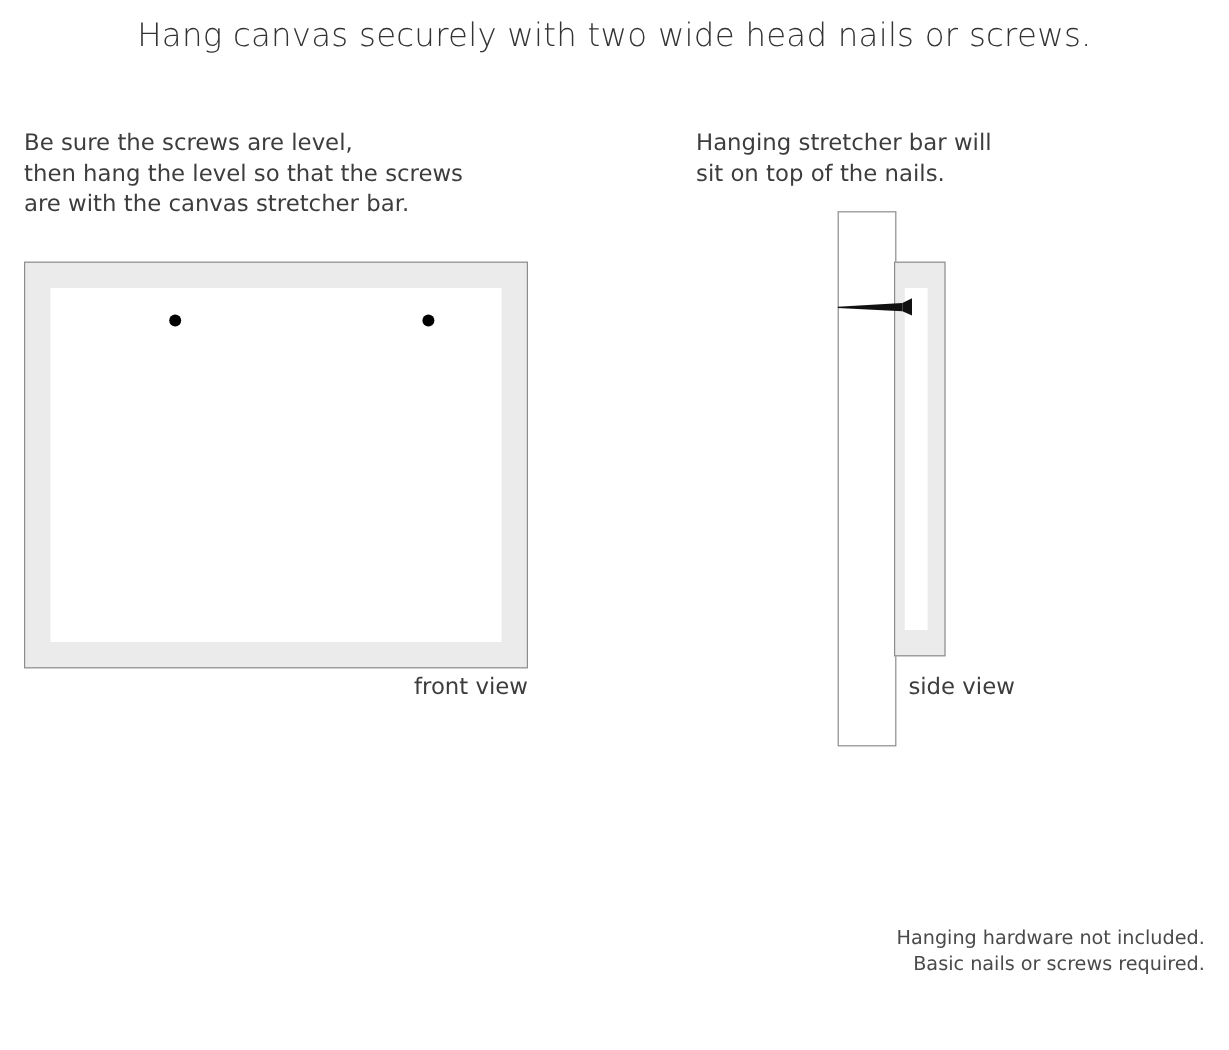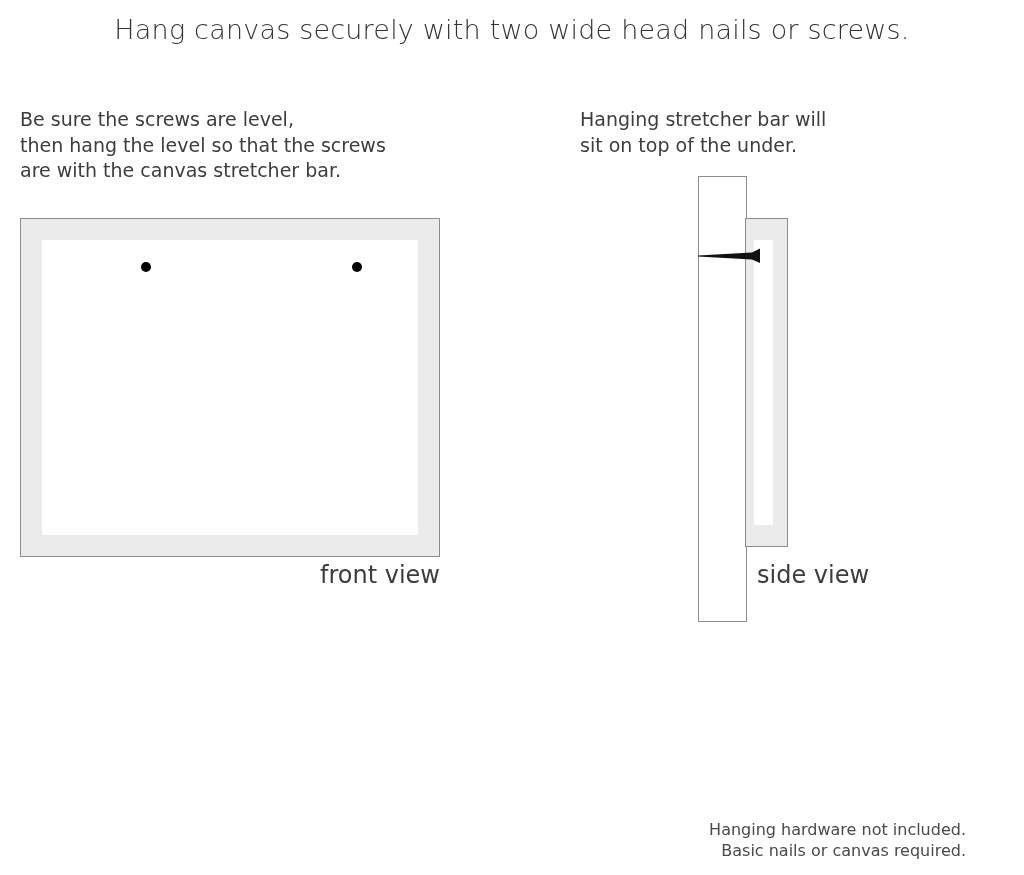--- a/index.html
+++ b/index.html
@@ -13,20 +13,21 @@
     font-family: "DejaVu Sans", sans-serif;
     color: #3a3a3a;
     position: relative;
     overflow: hidden;
   }
   .stage {
     position: absolute;
     left: 0; top: 0;
     width: 984px;
     height: 875px;
+    padding-left: 38px;
   }
 
   
   .title {
     position: absolute;
     left: 0;
     top: 14px;
     width: 1024px;
     text-align: center;
     font-size: 27px;
@@ -90,21 +91,21 @@
     height: 10px;
     border-radius: 50%;
     background: #000000;
     top: 22px;
   }
   .screw-dot.left  { left: 99px; }
   .screw-dot.right { left: 310px; }
 
   .view-label {
     position: absolute;
-    font-size: 24px;
+    font-size: 19px;
     font-weight: 400;
     color: #3d3d3d;
     white-space: nowrap;
   }
   .label-front {
     left: 20px;
     top: 561px;
     width: 420px;
     text-align: right;
   }
@@ -160,21 +161,21 @@
   .side-nail svg {
     display: block;
     width: 102px;
     height: 16px;
   }
 
   
   .disclaimer {
     position: absolute;
     right: 18px;
-    top: 819px;
+    top: 771px;
     text-align: right;
     font-size: 16px;
     line-height: 21px;
     color: #4a4a4a;
   }
   .disclaimer .line {
     display: block;
     white-space: nowrap;
   }
 </style>
@@ -197,21 +198,21 @@
         <span class="screw-dot left"></span>
         <span class="screw-dot right"></span>
       </div>
     </div>
   </div>
 
   <div class="view-label label-front">front view</div>
 
   <div class="caption caption-right">
     <span class="line">Hanging stretcher bar will</span>
-    <span class="line">sit on top of the under.</span>
+    <span class="line">sit on top of the nails.</span>
   </div>
 
   <div class="side-view">
     <div class="side-wall"></div>
 
     <div class="side-canvas">
       <div class="side-canvas-inner"></div>
     </div>
 
     <div class="side-nail">
@@ -221,16 +222,16 @@
 
         <polygon points="54,4.6 62,0.6 62,15.0 54,11.4" fill="#111111"></polygon>
       </svg>
     </div>
   </div>
 
   <div class="view-label label-side">side view</div>
 
   <div class="disclaimer">
     <span class="line">Hanging hardware not included.</span>
-    <span class="line">Basic nails or canvas required.</span>
+    <span class="line">Basic nails or screws required.</span>
   </div>
 
 </div>
 
 </body></html>

